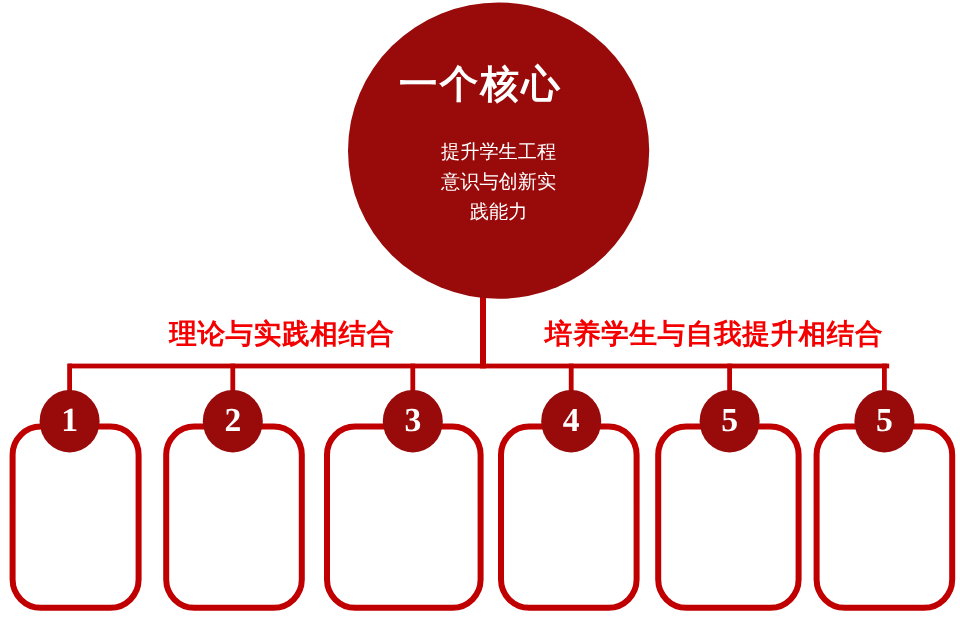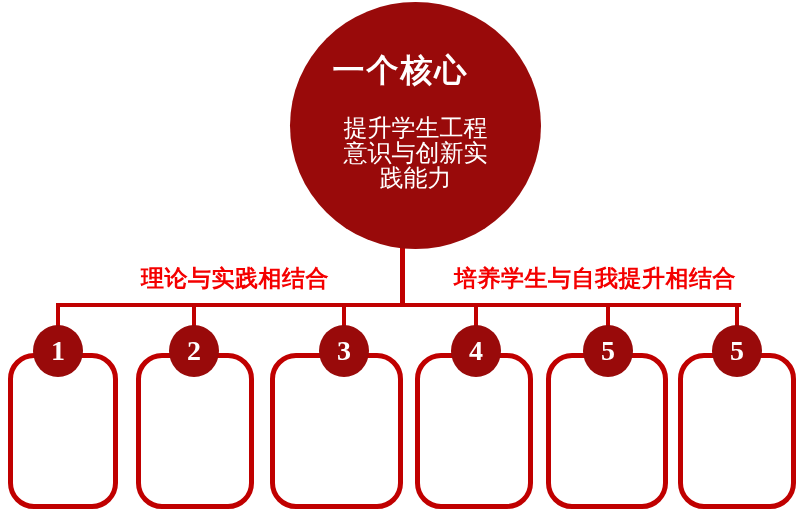--- a/index.html
+++ b/index.html
@@ -38,21 +38,21 @@
     letter-spacing: 2px;
     white-space: nowrap;
   }
   .core-body {
     position: absolute;
     top: 113px;
     left: 0;
     width: 100%;
     text-align: center;
     color: var(--text-white, #ffffff);
-    font-size: 24px;
+    font-size: 16px;
     line-height: 25px;
     font-weight: 500;
     white-space: pre-line;
   }
   
   .stem {
     position: absolute;
     left: 400px;
     top: 246px;
     width: 5px;

